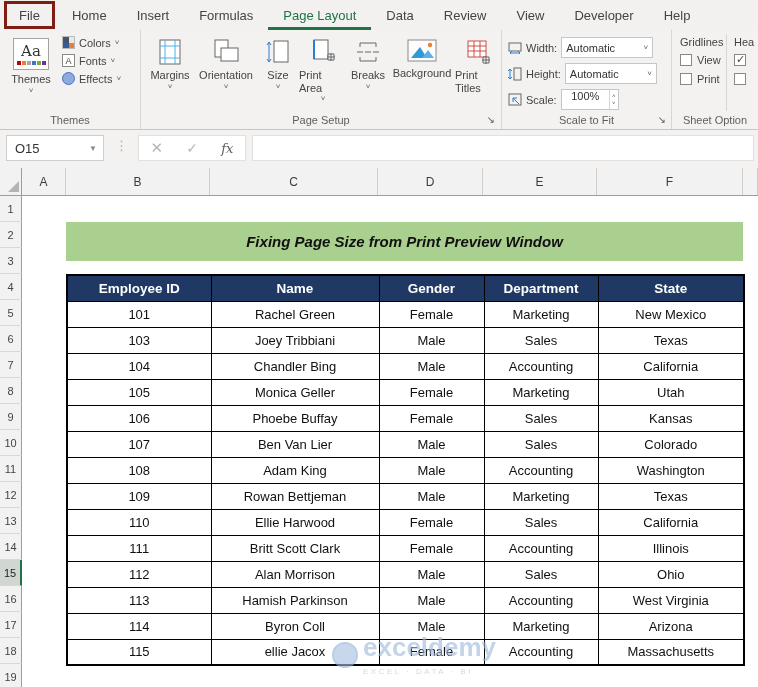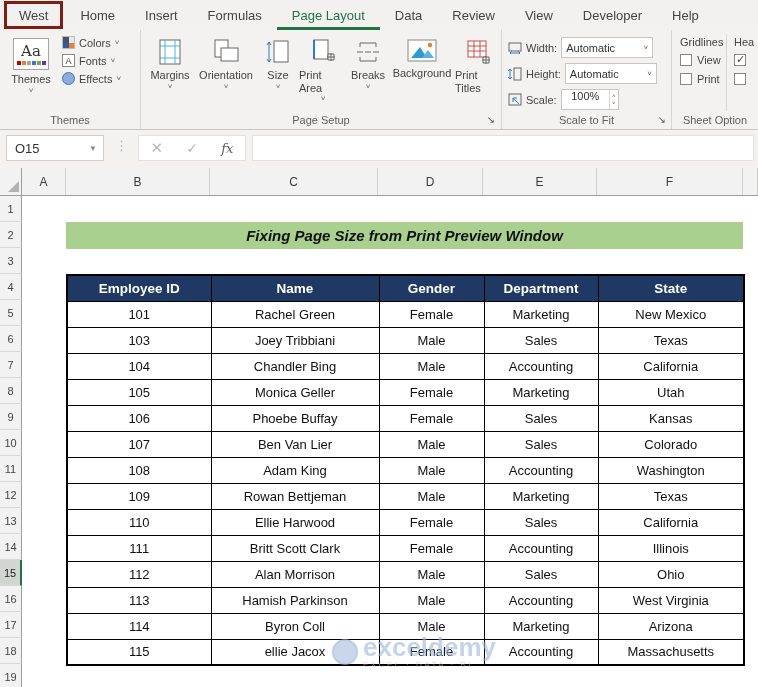--- a/index.html
+++ b/index.html
@@ -74,36 +74,36 @@
   .ch { border-right:1px solid #cfcecd; display:flex; align-items:center; justify-content:center; font-size:12px; color:#3b3b3b; }
   .ch.corner { position:relative; border-right:1px solid #9f9d9b; }
   .ch.corner .tri { position:absolute; right:2px; bottom:3px; width:0; height:0; border-left:11px solid transparent; border-bottom:11px solid #b5b3b1; }
 
   
   .sheet { position:absolute; top:196px; left:0; width:758px; height:491px; background:#fff; overflow:hidden; }
   .rowheads { position:absolute; left:0; top:0; width:22px; }
   .rh { width:22px; height:26px; background:#f2f2f2; border-bottom:1px solid #d8d8d8; border-right:1px solid #9f9d9b; display:flex; align-items:center; justify-content:center; font-size:11px; color:#444; }
   .rh.selected { background:#d2d6d2; border-right:2px solid #217346; color:#1e1e1e; }
 
-  .banner { position:absolute; left:66px; top:26px; width:677px; height:27px; background:#A9D08E; display:flex; align-items:center; justify-content:center; font-size:15px; font-weight:bold; font-style:italic; color:#111; }
+  .banner { position:absolute; left:66px; top:26px; width:677px; height:39px; background:#A9D08E; display:flex; align-items:center; justify-content:center; font-size:15px; font-weight:bold; font-style:italic; color:#111; }
 
   table.emp { position:absolute; left:66px; top:78px; width:677px; border-collapse:collapse; table-layout:fixed; border:2px solid #000; }
   table.emp th { background:#1F3864; color:#fff; font-weight:bold; font-size:13.5px; height:26px; border:1px solid #000; }
   table.emp td { font-size:13px; color:#111; height:26px; text-align:center; border:1px solid #000; white-space:nowrap; overflow:hidden; }
 
   .watermark { position:absolute; left:332px; top:438px; z-index:5; opacity:.62; pointer-events:none; display:flex; align-items:center; gap:5px; }
   .wm-logo { width:26px; height:26px; border-radius:50%; background:#a8c0e0; border:2px solid #93b0d8; }
   .wm-txt { font-size:26px; font-weight:bold; color:#9fb9dd; line-height:1; }
-  .wm-sub { font-size:8px; letter-spacing:2.5px; color:#c9bfae; margin-top:0; }
+  .wm-sub { font-size:8px; letter-spacing:2.5px; color:#c9bfae; margin-top:7px; }
 </style>
 </head>
 <body>
 
 <div class="menubar">
-    <div class="tab annotated">West</div>
+    <div class="tab annotated">File</div>
     <div class="tab">Home</div>
     <div class="tab">Insert</div>
     <div class="tab">Formulas</div>
     <div class="tab active">Page Layout</div>
     <div class="tab">Data</div>
     <div class="tab">Review</div>
     <div class="tab">View</div>
     <div class="tab">Developer</div>
     <div class="tab">Help</div>
   </div>

